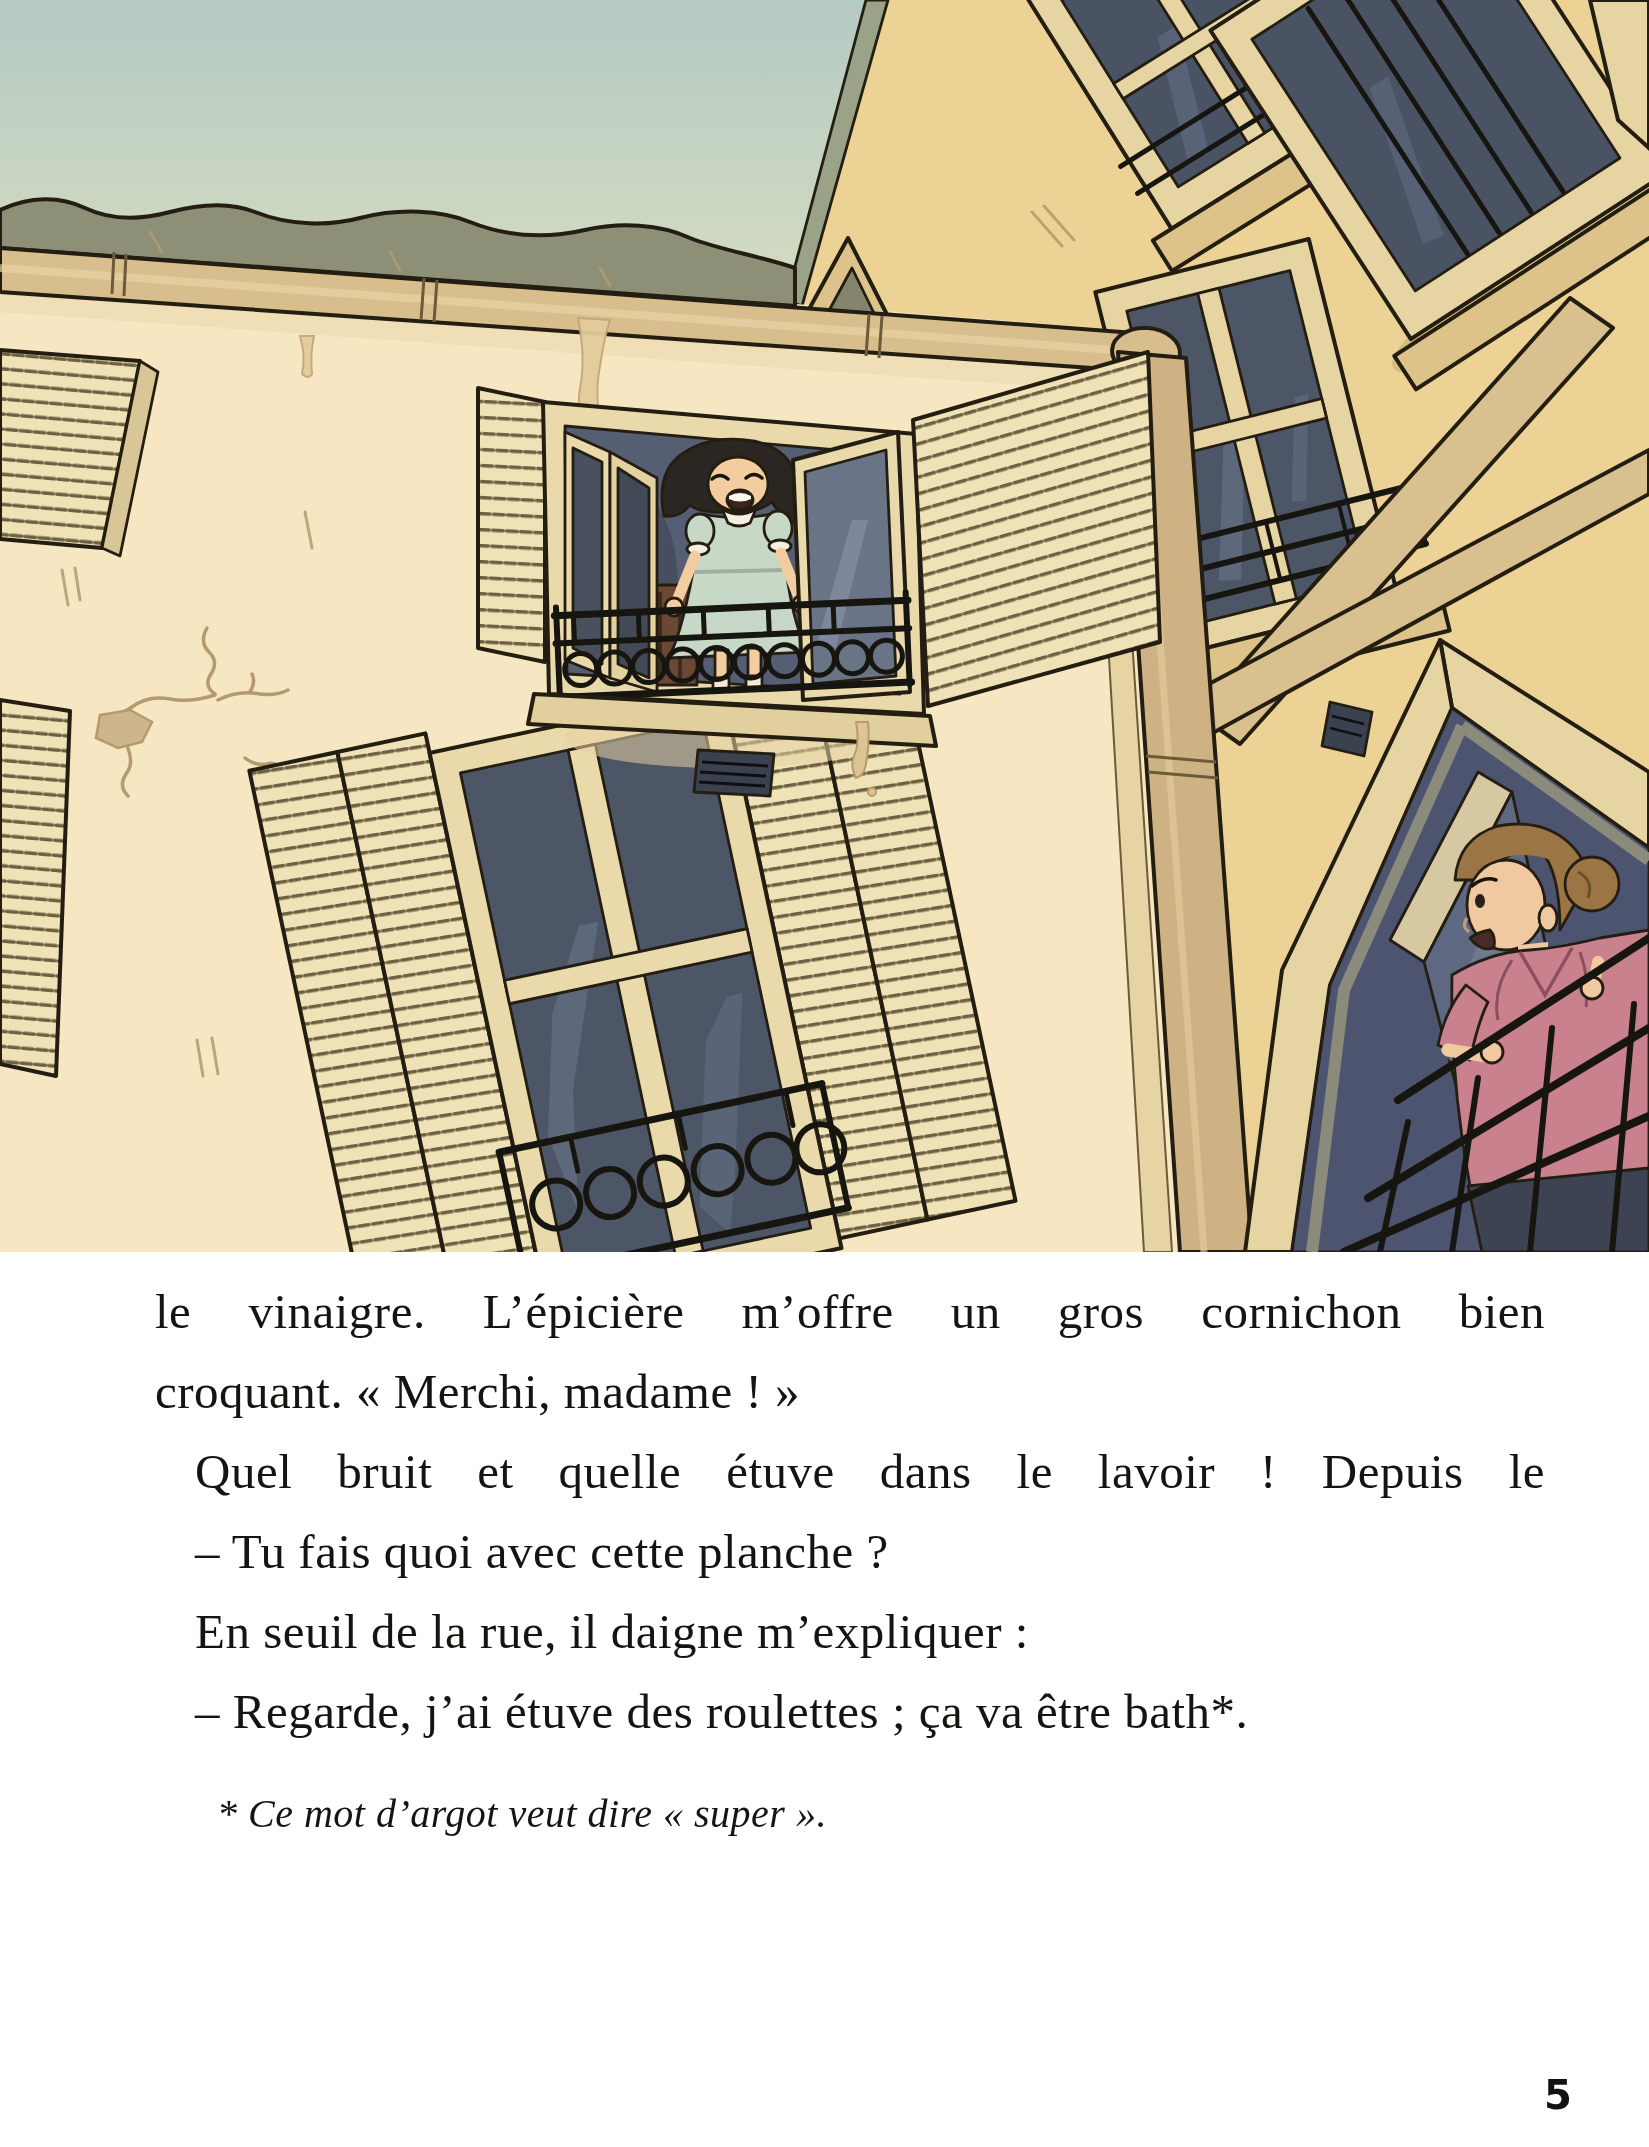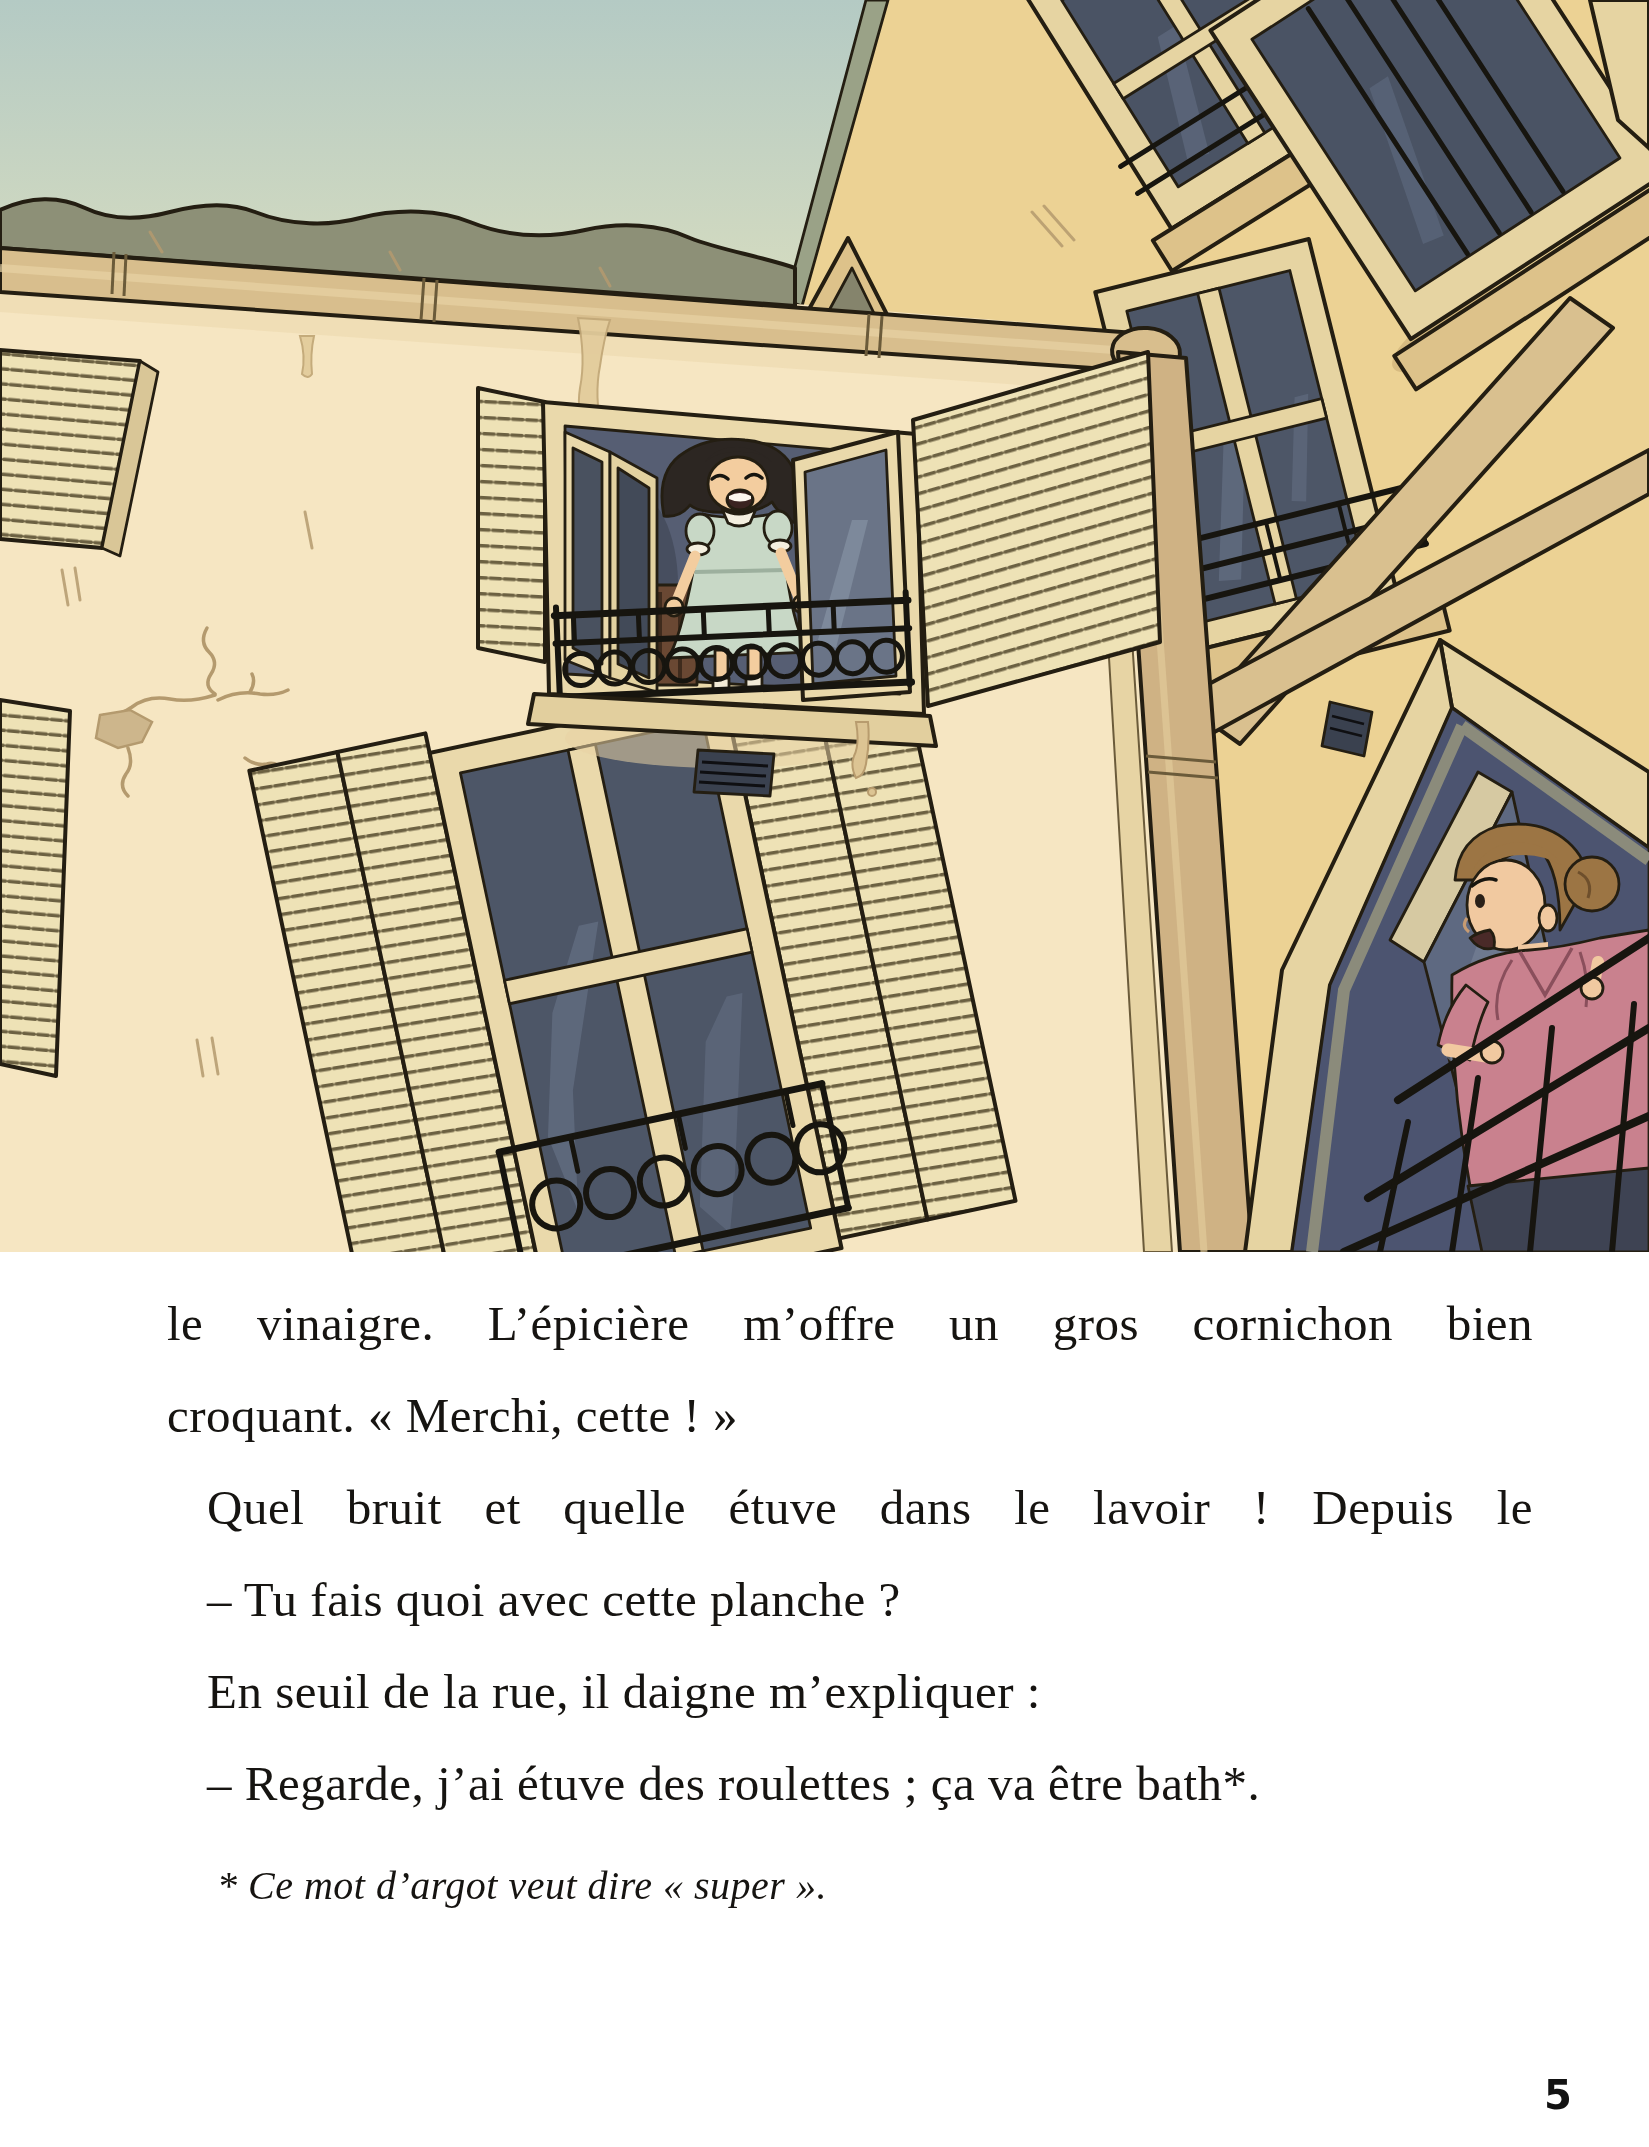--- a/index.html
+++ b/index.html
@@ -7,21 +7,21 @@
        font-family:"Liberation Serif",serif;}
   .illustration{position:absolute;top:0;left:0;display:block;}
   
   .o{stroke:#241e12;stroke-width:4;stroke-linejoin:round;stroke-linecap:round;}
   .o3{stroke:#241e12;stroke-width:2.8;stroke-linejoin:round;stroke-linecap:round;}
   .k{stroke:#17150f;fill:none;stroke-linecap:round;}
   .scratch{stroke:#b49a6e;stroke-width:3;opacity:.85;stroke-linecap:round;fill:none;}
   
   .text-block{position:absolute;left:155px;top:1272px;width:1390px;color:#161411;
               font-size:49px;letter-spacing:.5px;}
-  .line{margin:12px;height:80px;line-height:80px;}
+  .line{margin:0;height:80px;line-height:80px;}
   .full{text-align:justify;text-align-last:justify;}
   .ind{text-indent:40px;}
   .footnote{margin:36px 0 6px 0;padding-left:62px;font-style:italic;font-size:40px;
             line-height:52px;}
   .page-number{position:absolute;left:1544px;top:2072px;font-family:"DejaVu Sans",sans-serif;
                font-weight:bold;font-size:40px;color:#121212;}
 </style>
 </head>
 <body>
 
@@ -344,21 +344,21 @@
       <line x1="1380" y1="1252" x2="1408" y2="1122" stroke-width="6"></line>
       <line x1="1452" y1="1252" x2="1478" y2="1078" stroke-width="6"></line>
       <line x1="1530" y1="1252" x2="1552" y2="1028" stroke-width="6"></line>
       <line x1="1612" y1="1252" x2="1634" y2="1004" stroke-width="6"></line>
     </g>
   </g>
 </svg>
 
 <main class="text-block">
   <p class="line full">le vinaigre. L’épicière m’offre un gros cornichon bien</p>
-  <p class="line">croquant. « Merchi, cette ! »</p>
+  <p class="line">croquant. « Merchi, madame ! »</p>
   <p class="line full ind">Quel bruit et quelle étuve dans le lavoir ! Depuis le</p>
   <p class="line ind">– Tu fais quoi avec cette planche ?</p>
   <p class="line ind">En seuil de la rue, il daigne m’expliquer :</p>
   <p class="line ind">– Regarde, j’ai étuve des roulettes ; ça va être bath*.</p>
   <p class="footnote">* Ce mot d’argot veut dire « super ».</p>
 </main>
 
 <div class="page-number">5</div>
 
 </body></html>

